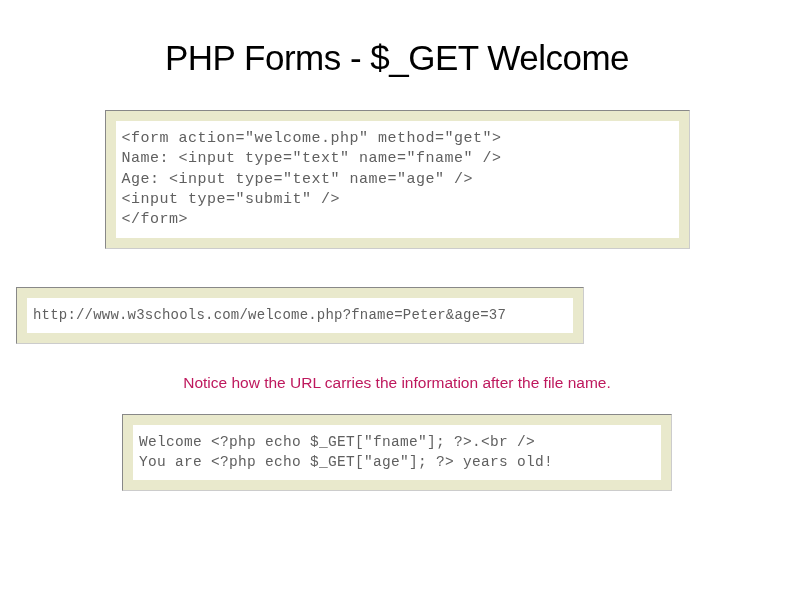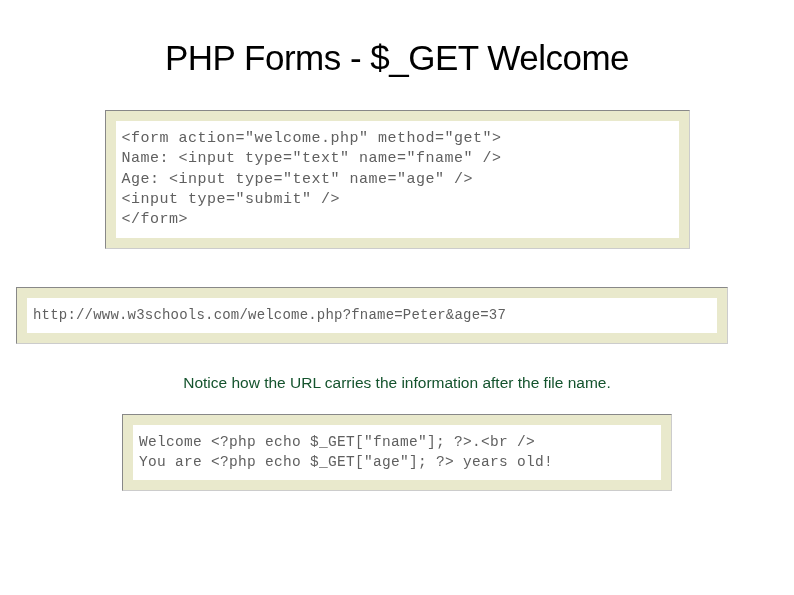--- a/index.html
+++ b/index.html
@@ -36,33 +36,33 @@
       color: #606060;
       line-height: 1.35;
       white-space: pre;
       letter-spacing: 0.5px;
     }
     .block-1 {
       width: 585px;
       margin-top: 32px;
     }
     .block-2 {
-      width: 712px;
+      width: 568px;
       margin-top: 38px;
       margin-left: 16px;
     }
     .block-2 .code-inner {
       font-size: 14px;
       letter-spacing: 0.2px;
     }
     .notice-text {
       text-align: center;
       font-size: 15.5px;
       margin-top: 30px;
-      color: #14532d;
+      color: #be185d;
     }
     .block-3 {
       width: 550px;
       margin-top: 22px;
     }
     .block-3 .code-inner {
       font-size: 14.5px;
       letter-spacing: 0.3px;
     }
   </style>

